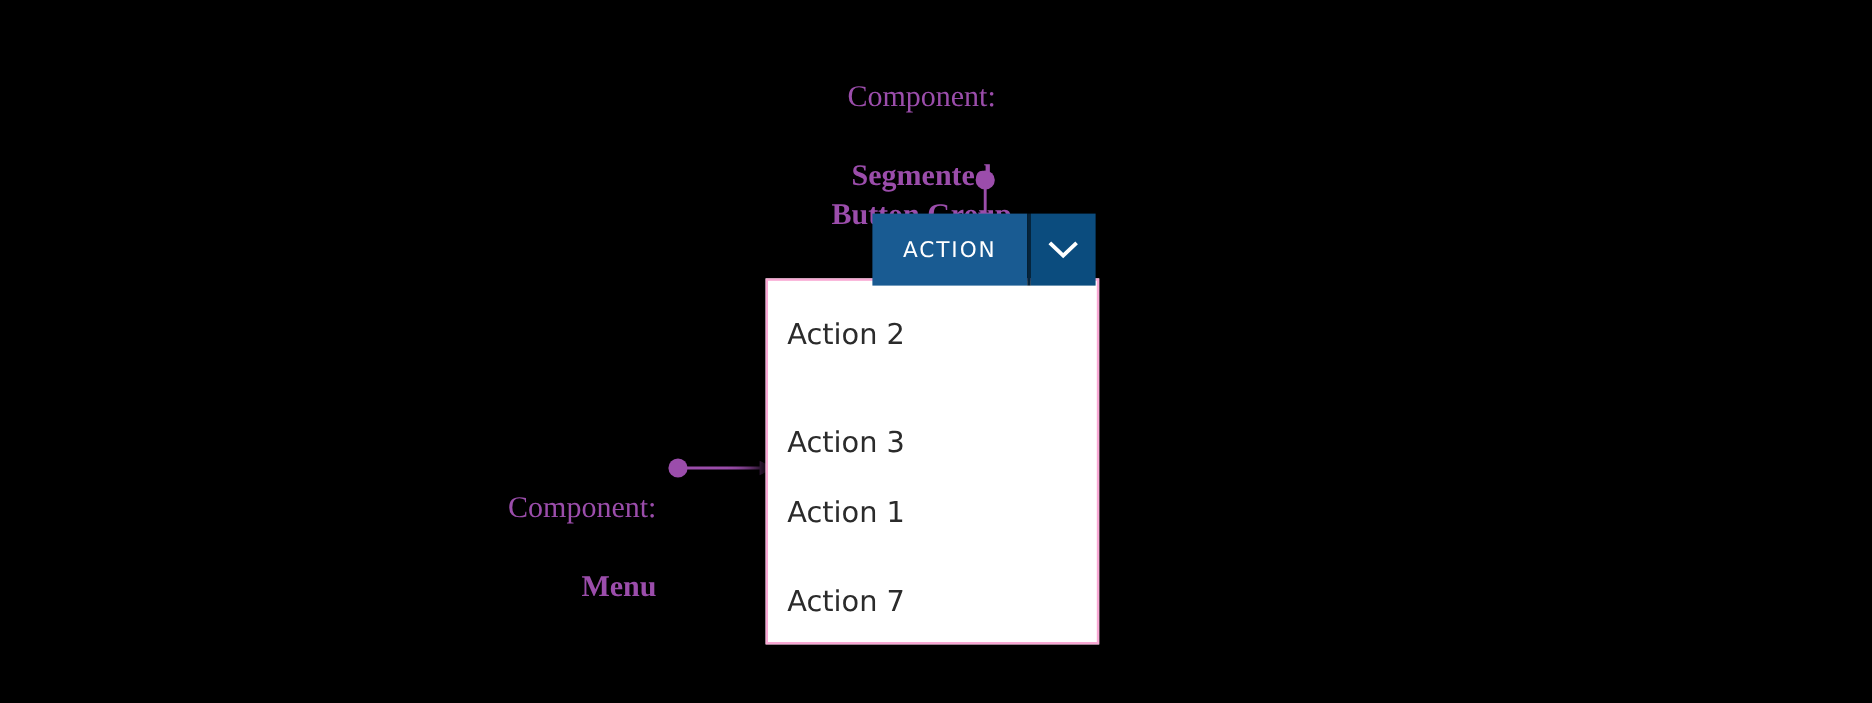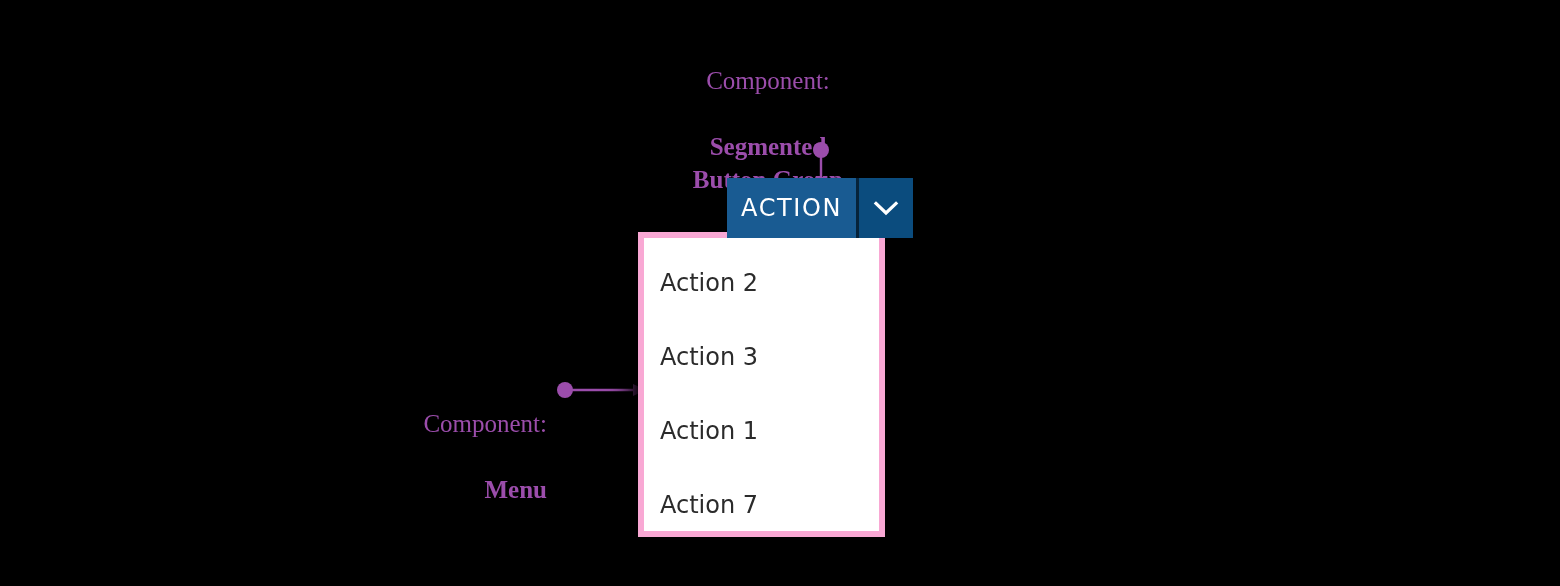--- a/index.html
+++ b/index.html
@@ -64,21 +64,21 @@
     top: 178px;
     height: 60px;
     display: flex;
     align-items: stretch;
     z-index: 4;
   }
   #btn-action {
     width: 129px;
     background: #195B92;
     color: #FFFFFF;
-    font-size: 24px;
+    font-size: 18px;
     font-weight: 400;
     letter-spacing: 1.6px;
     display: flex;
     align-items: center;
     justify-content: center;
     border: none;
     padding: 0;
     cursor: pointer;
     font-family: "DejaVu Sans", "Liberation Sans", sans-serif;
   }
@@ -97,24 +97,24 @@
     padding: 0;
     cursor: pointer;
   }
   #btn-toggle svg { display: block; }
 
   
   #menu {
     position: absolute;
     left: 638px;
     top: 232px;
-    width: 247px;
+    width: 278px;
     height: 305px;
     background: #FFFFFF;
-    border: 6px solid #f9a8d4;
+    border: 2px solid #f9a8d4;
     box-sizing: border-box;
     box-shadow:
       0 10px 26px rgba(0,0,0,0.95),
       0 2px 10px rgba(0,0,0,0.9),
       0 0 22px 8px rgba(0,0,0,0.75);
     z-index: 2;
   }
   .menu-item {
     position: absolute;
     left: 0;
@@ -125,21 +125,21 @@
     padding-left: 16px;
     box-sizing: border-box;
     color: #2B2B2B;
     font-size: 24px;
     font-weight: 400;
     font-family: "DejaVu Sans", "Liberation Sans", sans-serif;
     cursor: pointer;
     background: transparent;
   }
   .menu-item:nth-of-type(1) { top: 22px; }
-  .menu-item:nth-of-type(2) { top: 96px; }
+  .menu-item:nth-of-type(2) { top: 112px; }
   .menu-item:nth-of-type(3) { top: 170px; }
   .menu-item:nth-of-type(4) { top: 244px; }
 </style>
 </head>
 <body>
 
 <div id="canvas">
 
   <div id="annot-top" class="annot">
     <span class="lead">Component:</span><br>

